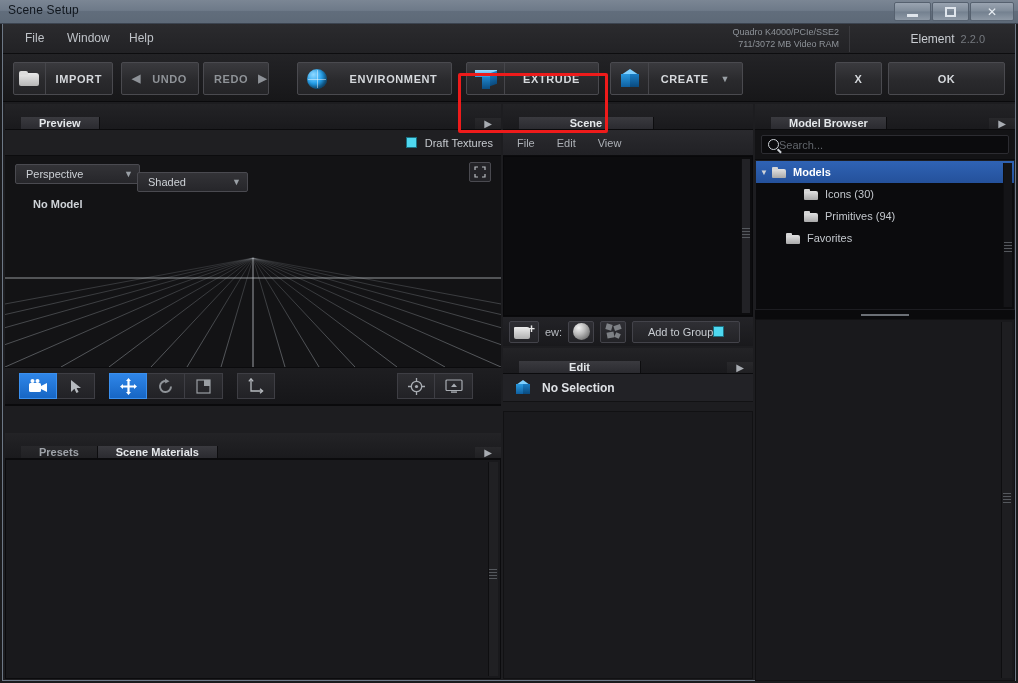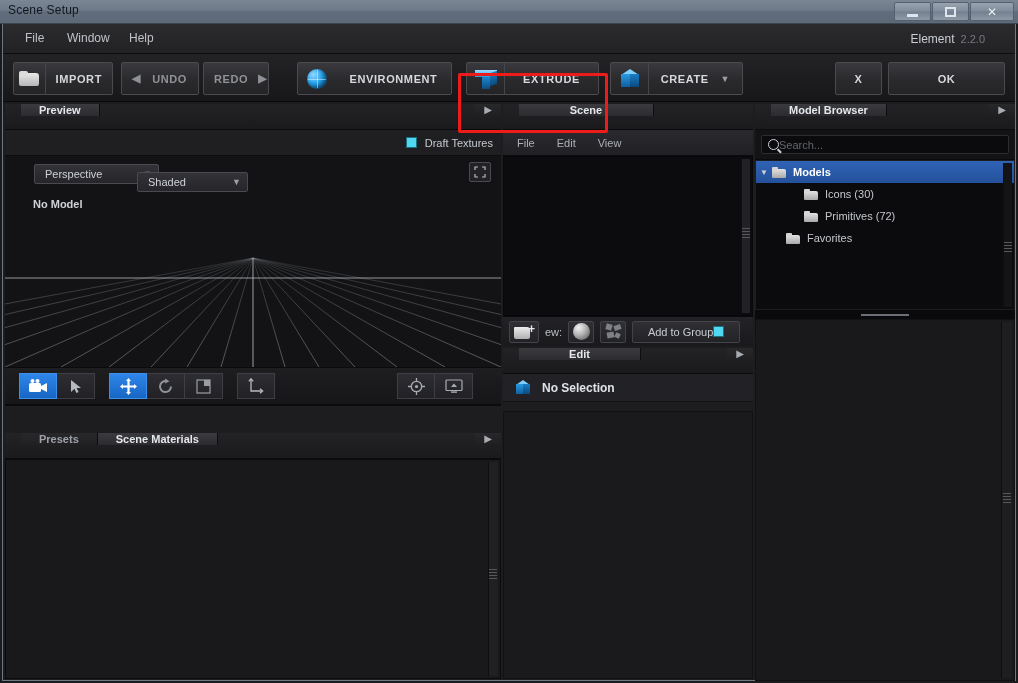--- a/index.html
+++ b/index.html
@@ -114,21 +114,21 @@
   .ico-ext .bar{position:absolute;left:1px;top:2px;width:22px;height:7px;
     background:linear-gradient(to bottom,#9fdcff,#2a9ae0);}
   .ico-ext .stem{position:absolute;left:8px;top:9px;width:8px;height:12px;
     background:linear-gradient(to bottom,#1f86cd,#0b4d82);}
   .ico-ext .side{position:absolute;left:16px;top:4px;width:7px;height:13px;
     background:linear-gradient(to bottom,#1b7dc4,#0a4a7e);transform:skewY(-20deg);}
 
   
   .panel-tabbar {
     height:26px; background:linear-gradient(to bottom,#232326,#1a1a1d);
-    border-bottom:1px solid #0b0b0d; display:flex; align-items:flex-start;
+    border-bottom:1px solid #0b0b0d; display:flex; align-items:flex-end;
     position:relative;
     padding-left:16px;
   }
   .ptab {
     display:flex;align-items:center;justify-content:center;
     padding:0 18px; font-size:11px; font-weight:bold; color:#9ea2a8;
     background:linear-gradient(to bottom,#28282b,#202023);
     border-right:1px solid #0d0d0f;
   }
   .ptab.active { color:#e4e7ea; background:linear-gradient(to bottom,#3a3a3f,#2b2b30); }
@@ -260,20 +260,24 @@
     <div class="wbtn close">✕</div>
   </div>
 </div>
 
 <div id="app">
 
   <div id="menubar">
     <div class="menu-item" style="left:22px">File</div>
     <div class="menu-item" style="left:64px">Window</div>
     <div class="menu-item" style="left:126px">Help</div>
+    <div id="gpuinfo">
+      <div>Quadro K4000/PCIe/SSE2</div>
+      <div>711/3072 MB Video RAM</div>
+    </div>
     <div id="brand">
       <span>Element</span><span class="ver">2.2.0</span>
     </div>
   </div>
 
   <div id="toolbar">
 
     <div class="tbtn" style="left:10px;width:100px">
       <div class="icobox">
           <span class="ico-folder"></span>
@@ -379,21 +383,21 @@
           <line x1="0" y1="23" x2="496" y2="23"></line>
           <line x1="0" y1="33" x2="496" y2="33"></line>
           <line x1="0" y1="46" x2="496" y2="46"></line>
           <line x1="0" y1="63" x2="496" y2="63"></line>
           <line x1="0" y1="86" x2="496" y2="86"></line>
         </g>
         <line x1="248" y1="1" x2="248" y2="110" stroke="#c9ced3" stroke-opacity="0.75" stroke-width="1"></line>
         <line x1="0" y1="21" x2="496" y2="21" stroke="#c9ced3" stroke-opacity="0.7" stroke-width="1"></line>
       </svg>
 
-      <div class="vp-dd" style="left:29px;top:8px;width:125px">
+      <div class="vp-dd" style="left:10px;top:8px;width:125px">
         <span>Perspective</span>
         <span class="caret">▼</span>
       </div>
       <div class="vp-dd" style="left:132px;top:16px;width:111px">
         <span>Shaded</span>
         <span class="caret">▼</span>
       </div>
       <div id="vp-expand">
         <svg width="12" height="12" viewBox="0 0 12 12">
           <path d="M1 4 V1 H4 M8 1 H11 V4 M11 8 V11 H8 M4 11 H1 V8" stroke="#b9bdc2" fill="none" stroke-width="1.2"></path>
@@ -556,21 +560,21 @@
         <span class="tw">▼</span>
         <span class="ico-folder-sm"></span>
         <span>Models</span>
       </div>
       <div class="tnode" style="padding-left:48px">
         <span class="ico-folder-sm"></span>
         <span>Icons (30)</span>
       </div>
       <div class="tnode" style="padding-left:48px">
         <span class="ico-folder-sm"></span>
-        <span>Primitives (72)</span>
+        <span>Primitives (94)</span>
       </div>
       <div class="tnode" style="padding-left:30px">
         <span class="ico-folder-sm"></span>
         <span>Favorites</span>
       </div>
       <div class="vscroll" style="width:9px;background:#141417"></div>
       <div class="vgrip" style="right:2px;top:55%"></div>
     </div>
 
     <div id="mb-hsplit">

